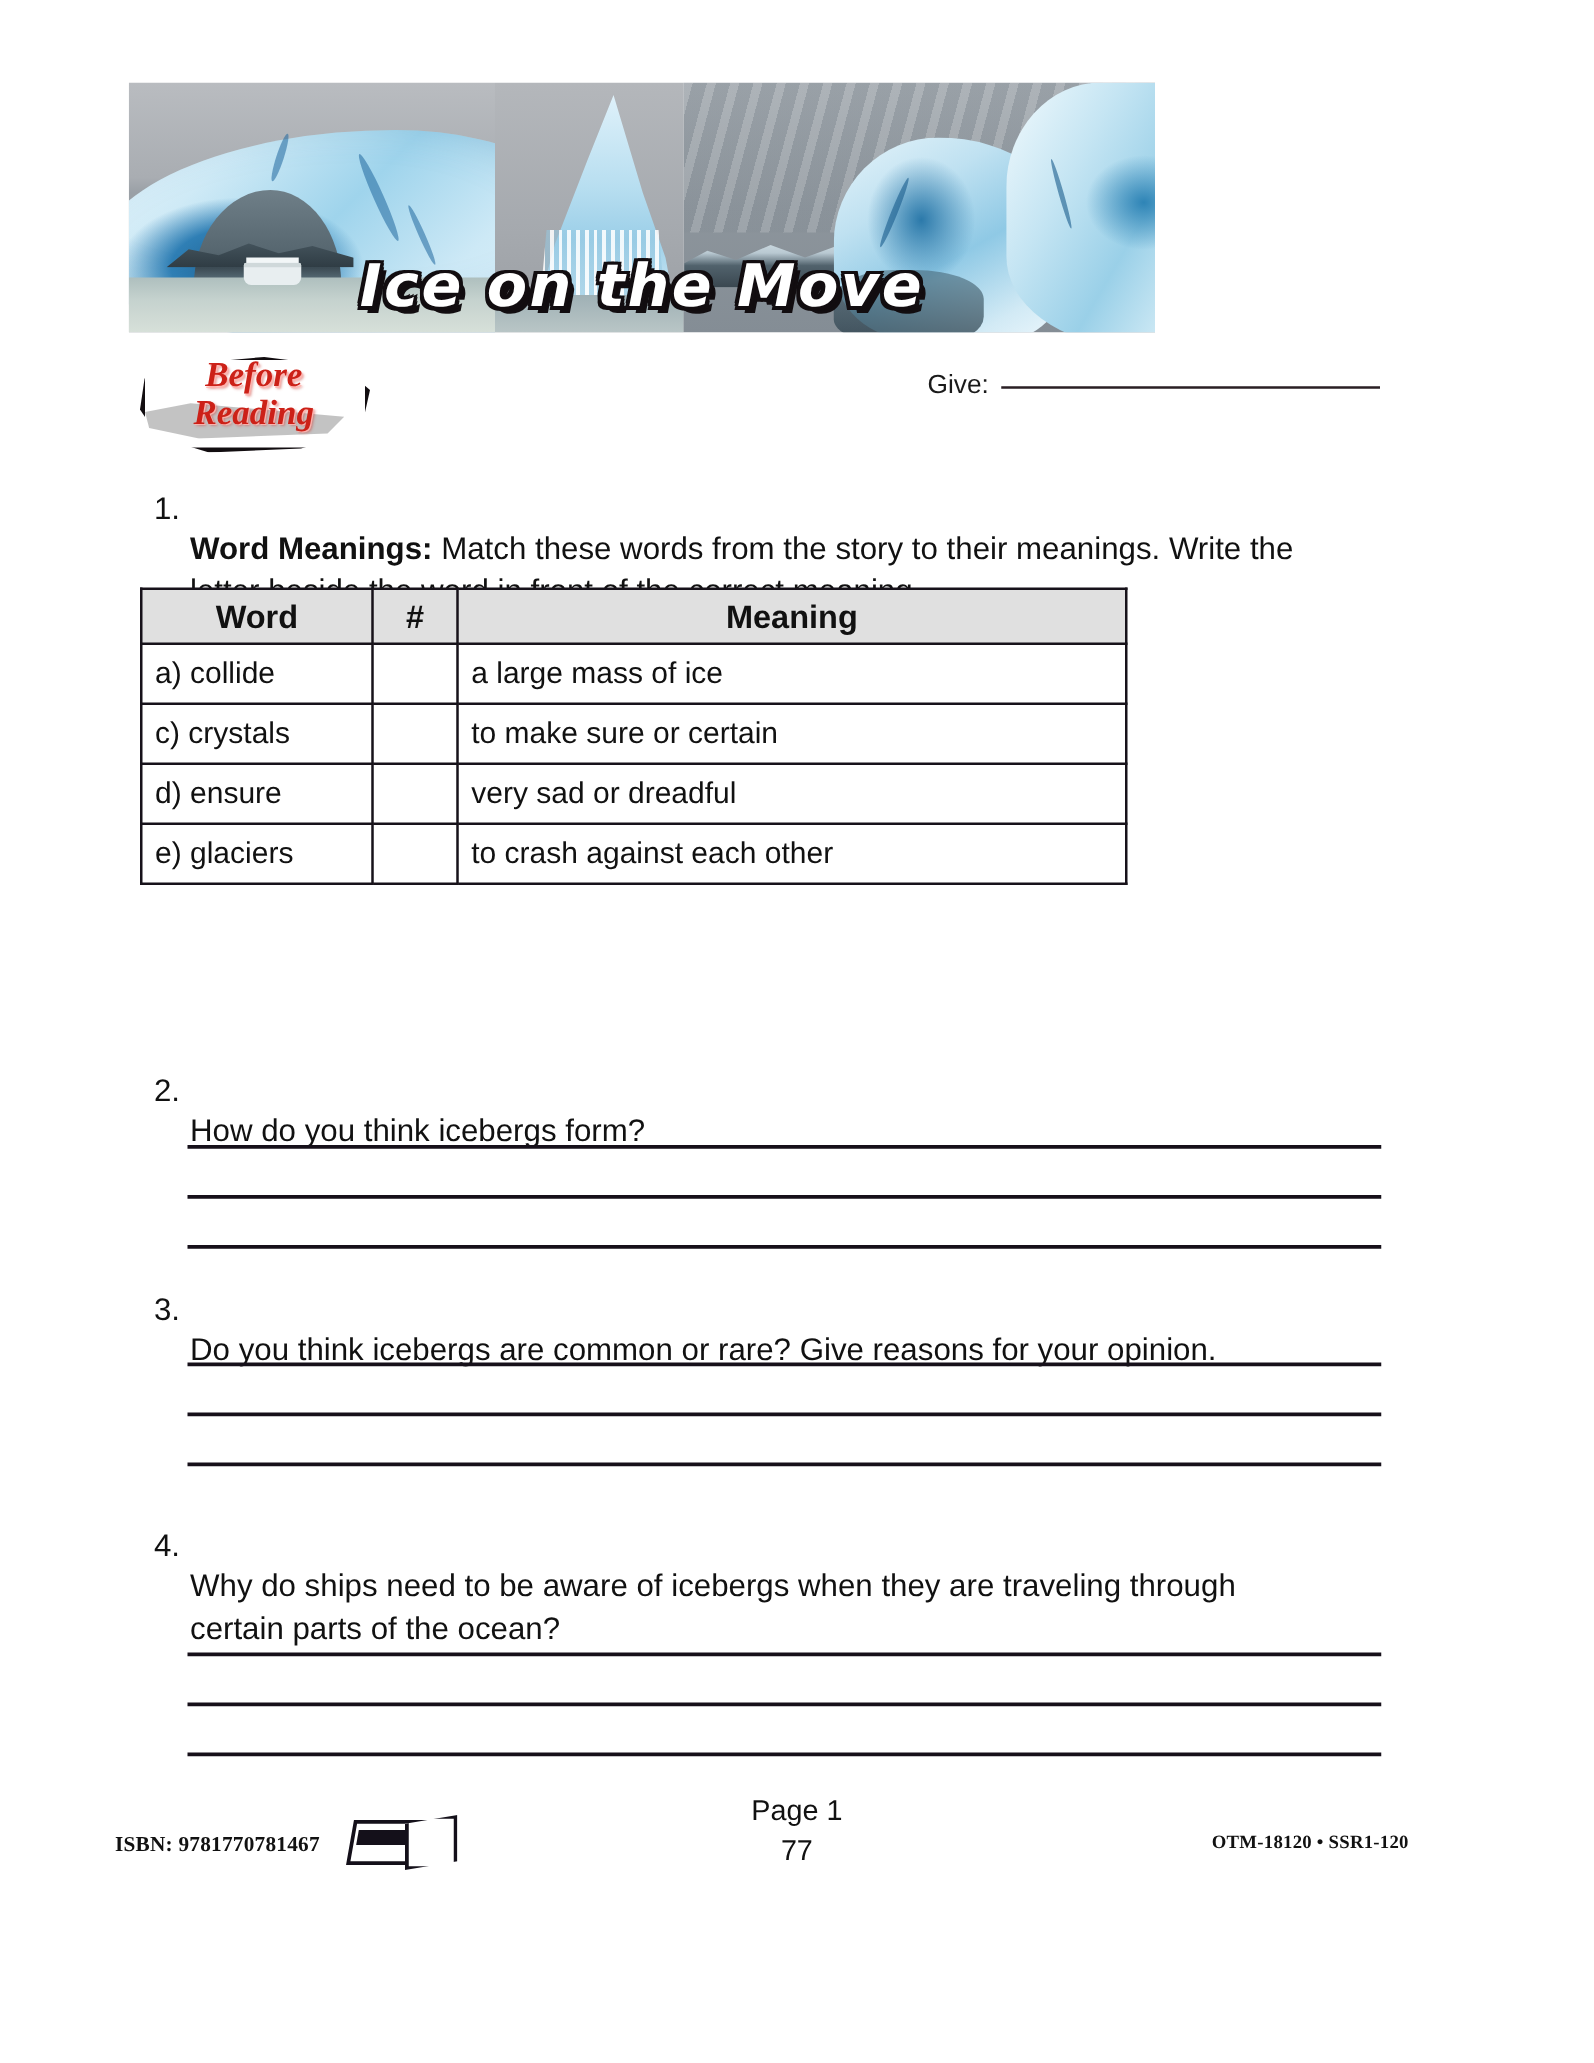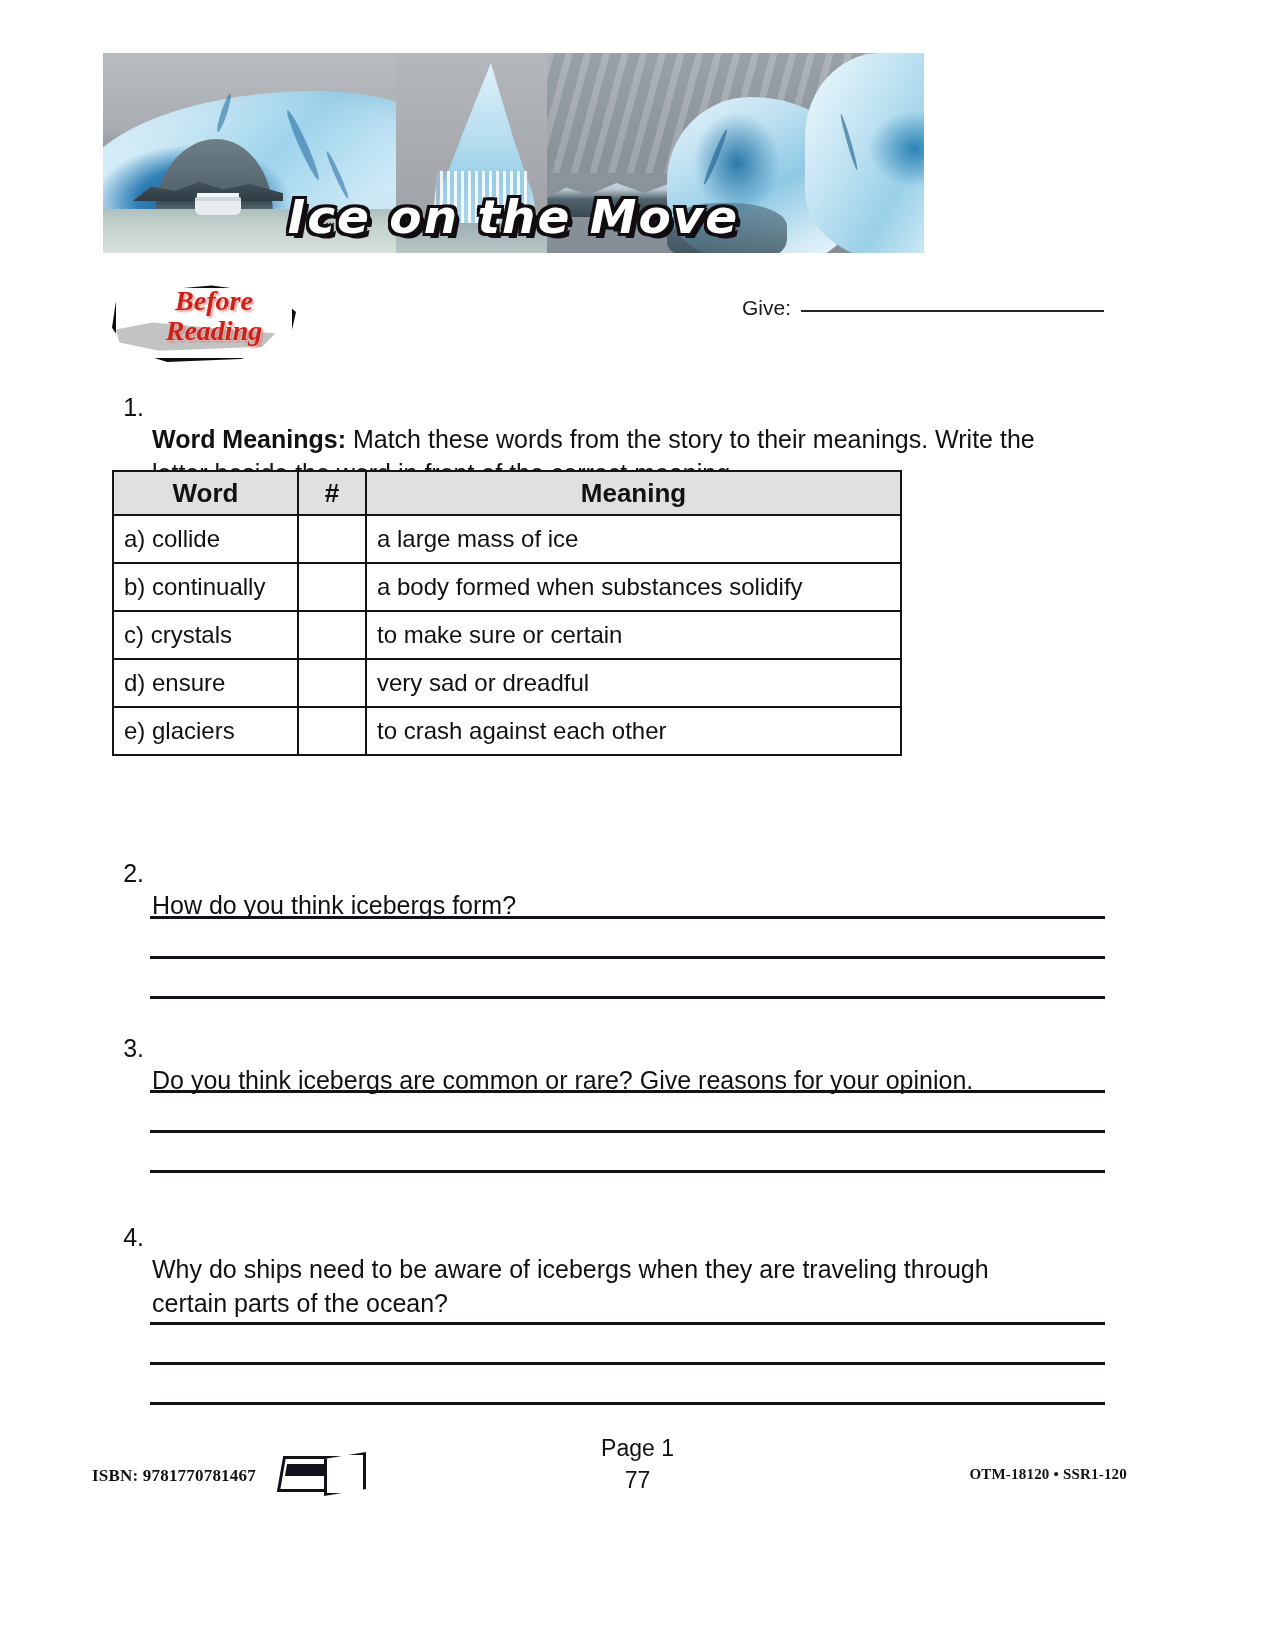--- a/index.html
+++ b/index.html
@@ -21,21 +21,21 @@
     left: 0; top: 0;
     width: 1275px;
     height: 1650px;
     background: #ffffff;
   }
 
   
   .banner {
     position: absolute;
     left: 103px;
-    top: 53px;
+    top: 66px;
     width: 821px;
     height: 200px;
     overflow: hidden;
     display: flex;
   }
   .banner-photo {
     position: relative;
     height: 100%;
     overflow: hidden;
   }
@@ -214,21 +214,21 @@
   .badge-shade {
     position: absolute;
     left: 4px; top: 40px;
     width: 166px; height: 32px;
     background: #b9b9b9;
     clip-path: polygon(0 30%, 22% 8%, 96% 42%, 88% 84%, 26% 96%, 2% 70%);
     opacity: .85;
   }
   .badge-text {
     position: absolute;
-    left: 21px; top: 6px;
+    left: 10px; top: 6px;
     width: 162px;
     text-align: center;
     font-family: "Liberation Serif", serif;
     font-style: italic;
     font-weight: bold;
     font-size: 28px;
     line-height: 30px;
     color: #cc2118;
     text-shadow: 1px 1px 0 rgba(255,180,175,.9), 2px 2px 2px rgba(200,60,50,.45);
   }
@@ -452,25 +452,20 @@
         <th>Meaning</th>
       </tr>
     </thead>
     <tbody>
       <tr>
         <td>a) collide</td>
         <td></td>
         <td>a large mass of ice</td>
       </tr>
       <tr>
-        <td>b) continually</td>
-        <td></td>
-        <td>a body formed when substances solidify</td>
-      </tr>
-      <tr>
         <td>c) crystals</td>
         <td></td>
         <td>to make sure or certain</td>
       </tr>
       <tr>
         <td>d) ensure</td>
         <td></td>
         <td>very sad or dreadful</td>
       </tr>
       <tr>

